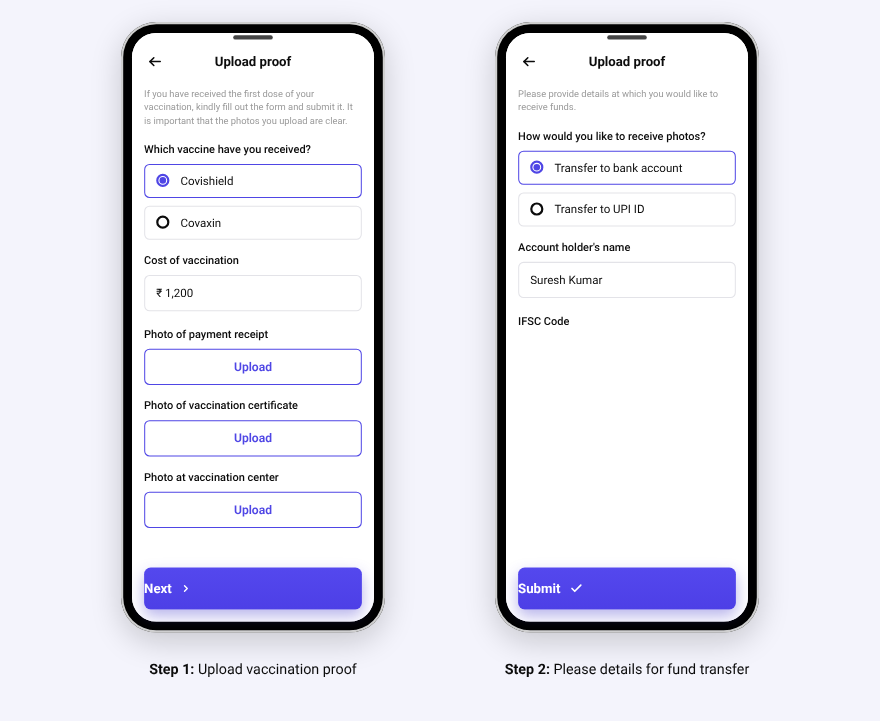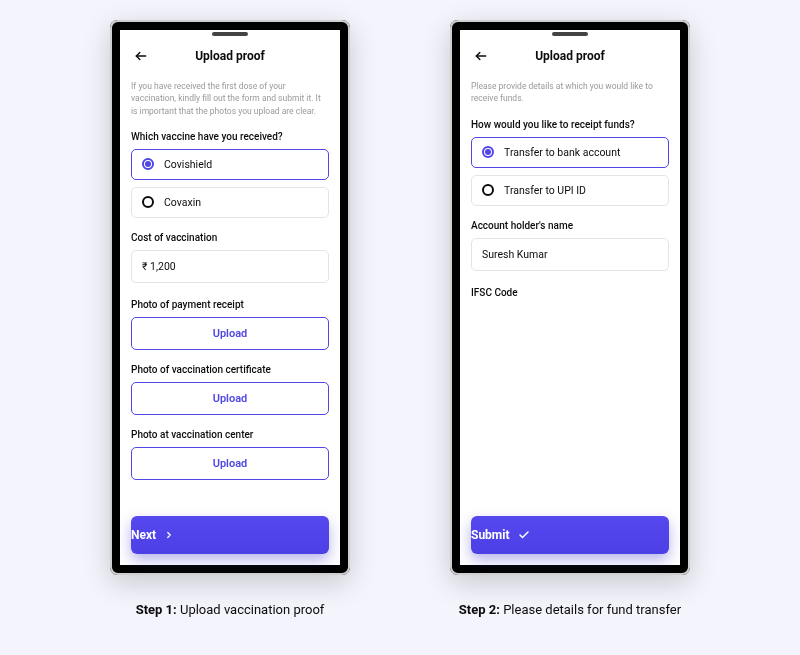--- a/index.html
+++ b/index.html
@@ -28,21 +28,21 @@
     position:relative;
     display:flex;
     justify-content:center;
     gap:100px;
     padding-top:20px;
   }
   .step-col{display:flex;flex-direction:column;align-items:center;}
   .phone{
     width:240px;
     height:555px;
-    border-radius:8px;
+    border-radius:32px;
     background:var(--card-bg);
     box-shadow:
       inset 0 0 0 2px #cfcfcf,
       inset 0 0 0 10px #000,
       0 8px 28px rgba(0,0,0,0.18);
     padding:10px;
     display:flex;
     flex-direction:column;
     position:relative;
     overflow:hidden;
@@ -231,21 +231,21 @@
                 <polyline points="10 18 4 12 10 6"></polyline>
               </svg>
           </div>
           <div class="header-title">Upload proof</div>
         </div>
 
         <div class="scroll-area">
           <div class="intro">Please provide details at which you would like to receive funds.</div>
 
           <div class="field-group">
-            <div class="field-label">How would you like to receipt funds?</div>
+            <div class="field-label">How would you like to receive photos?</div>
             <div class="radio selected">
               <span class="radio-dot">
                   <span class="radio-fill"></span>
                 </span>
               <span>Transfer to bank account</span>
             </div>
             <div class="radio">
               <span class="radio-dot"></span>
               <span>Transfer to UPI ID</span>
             </div>

